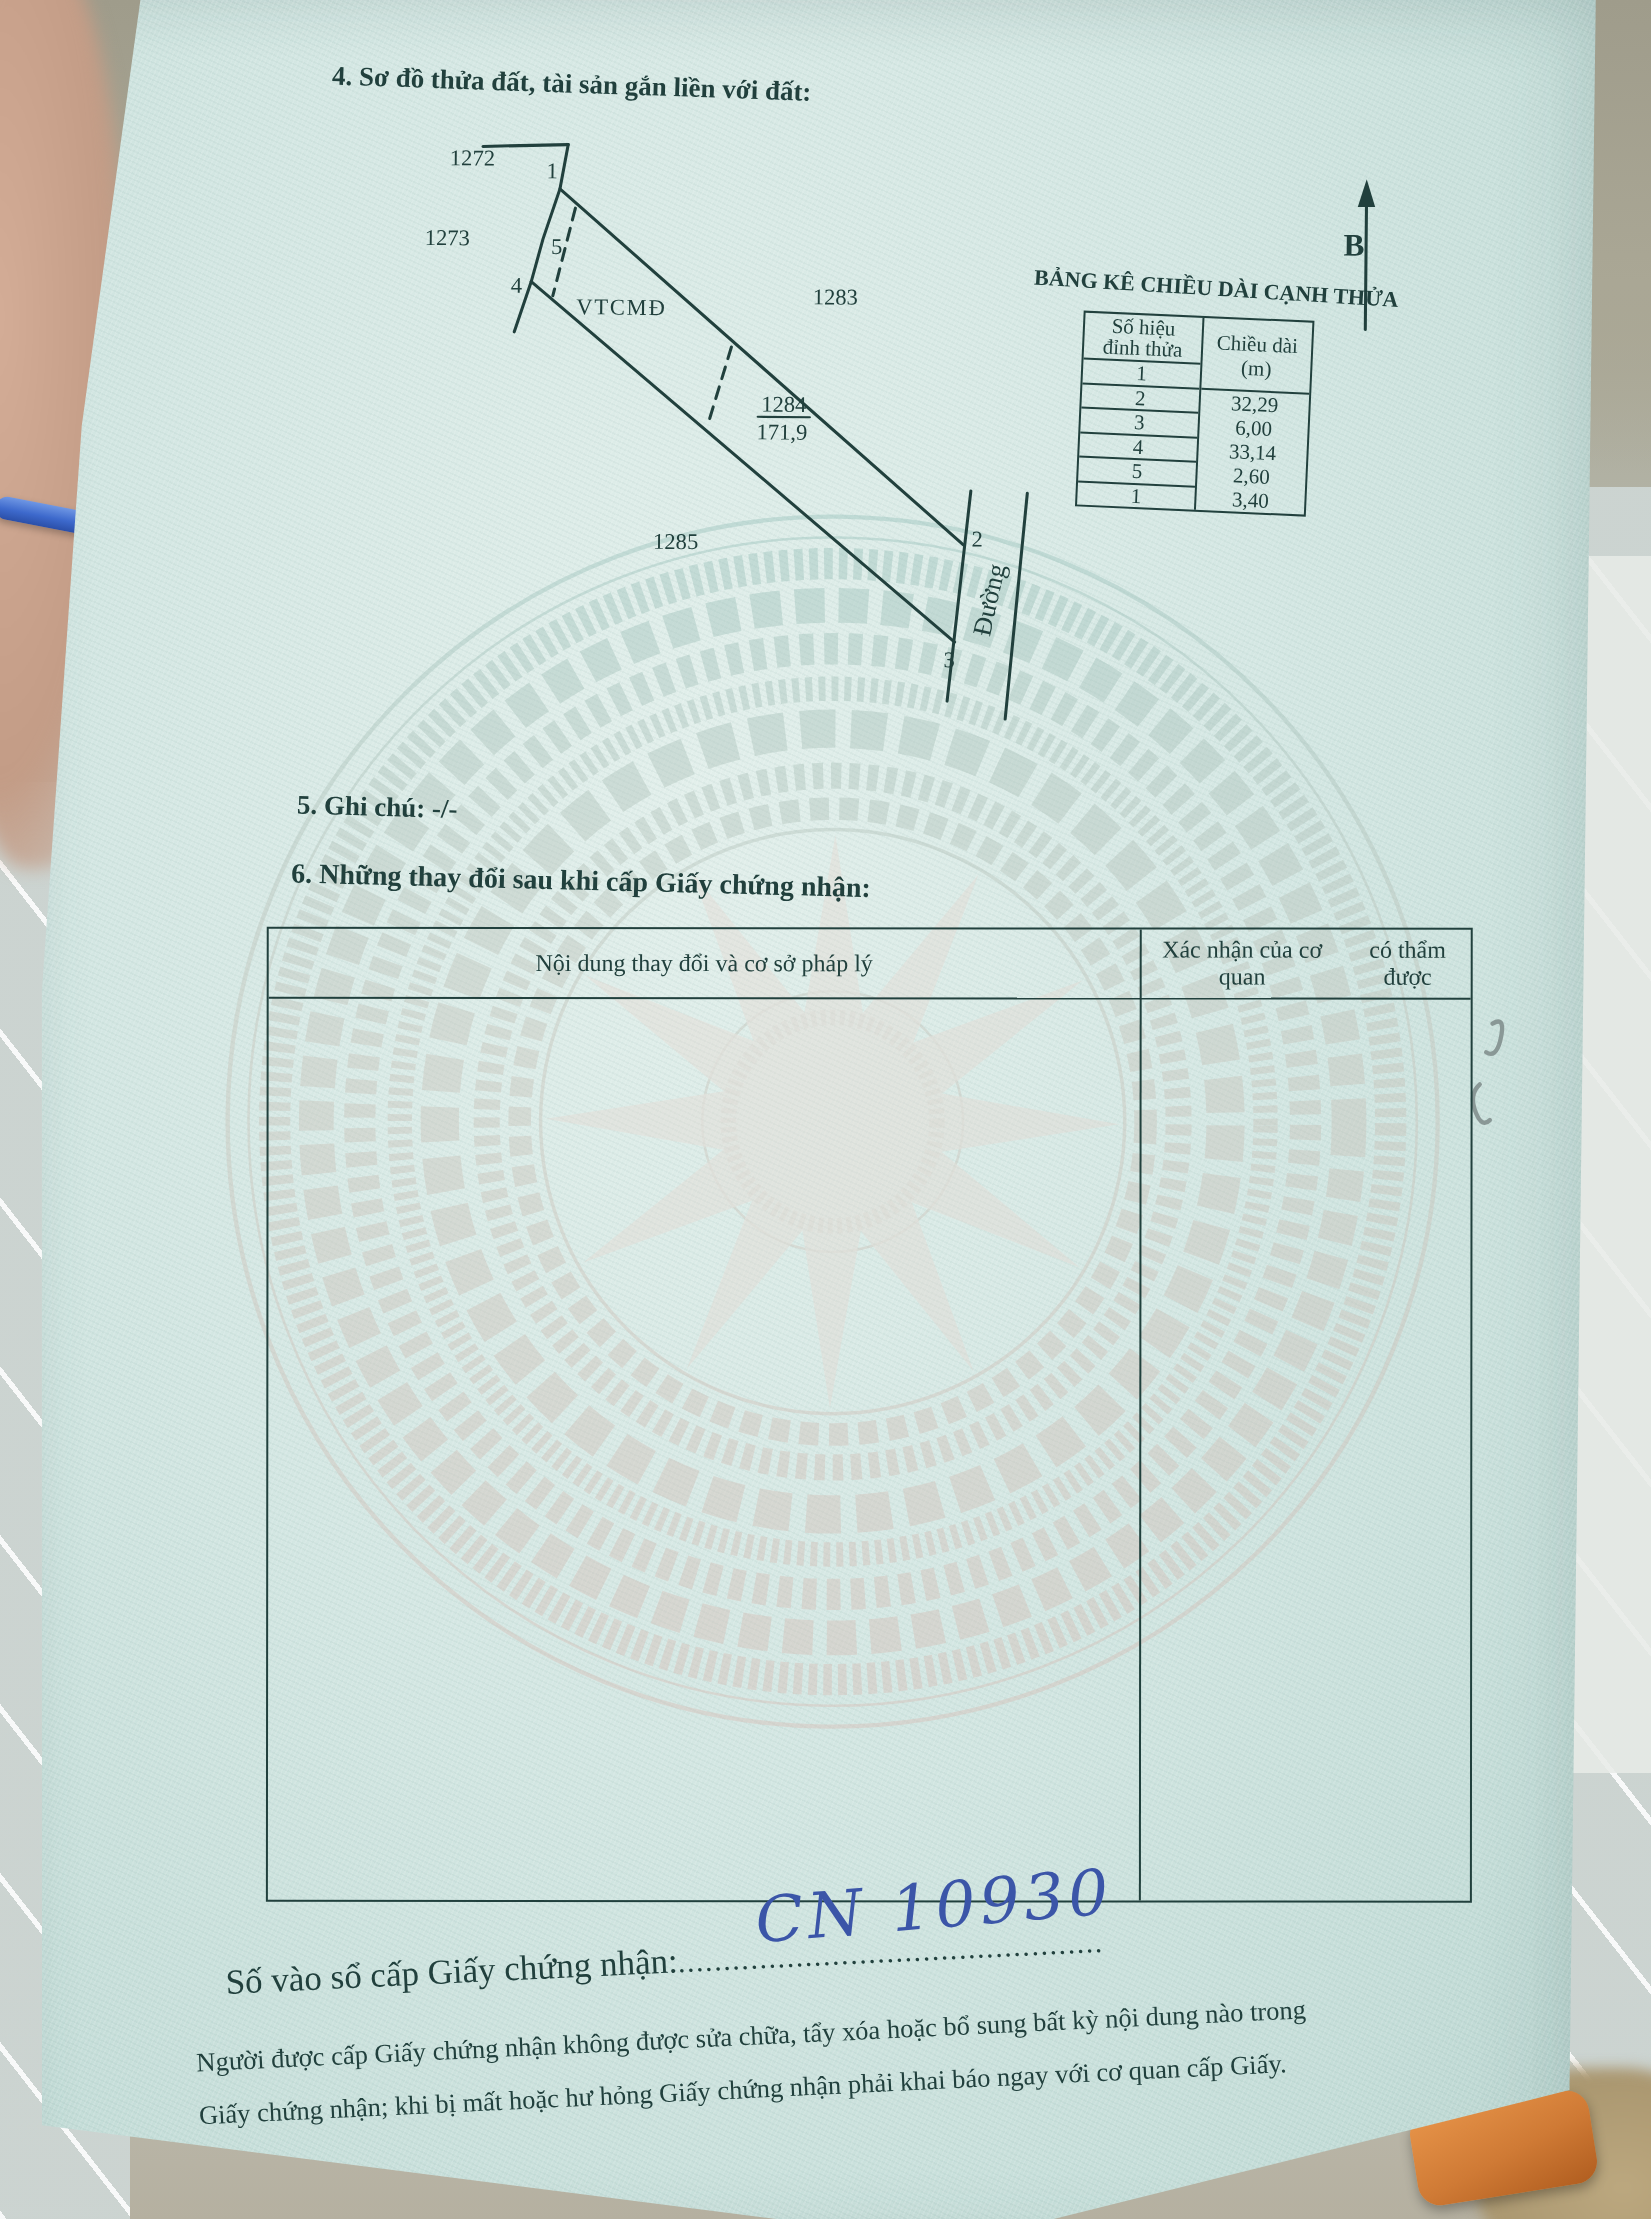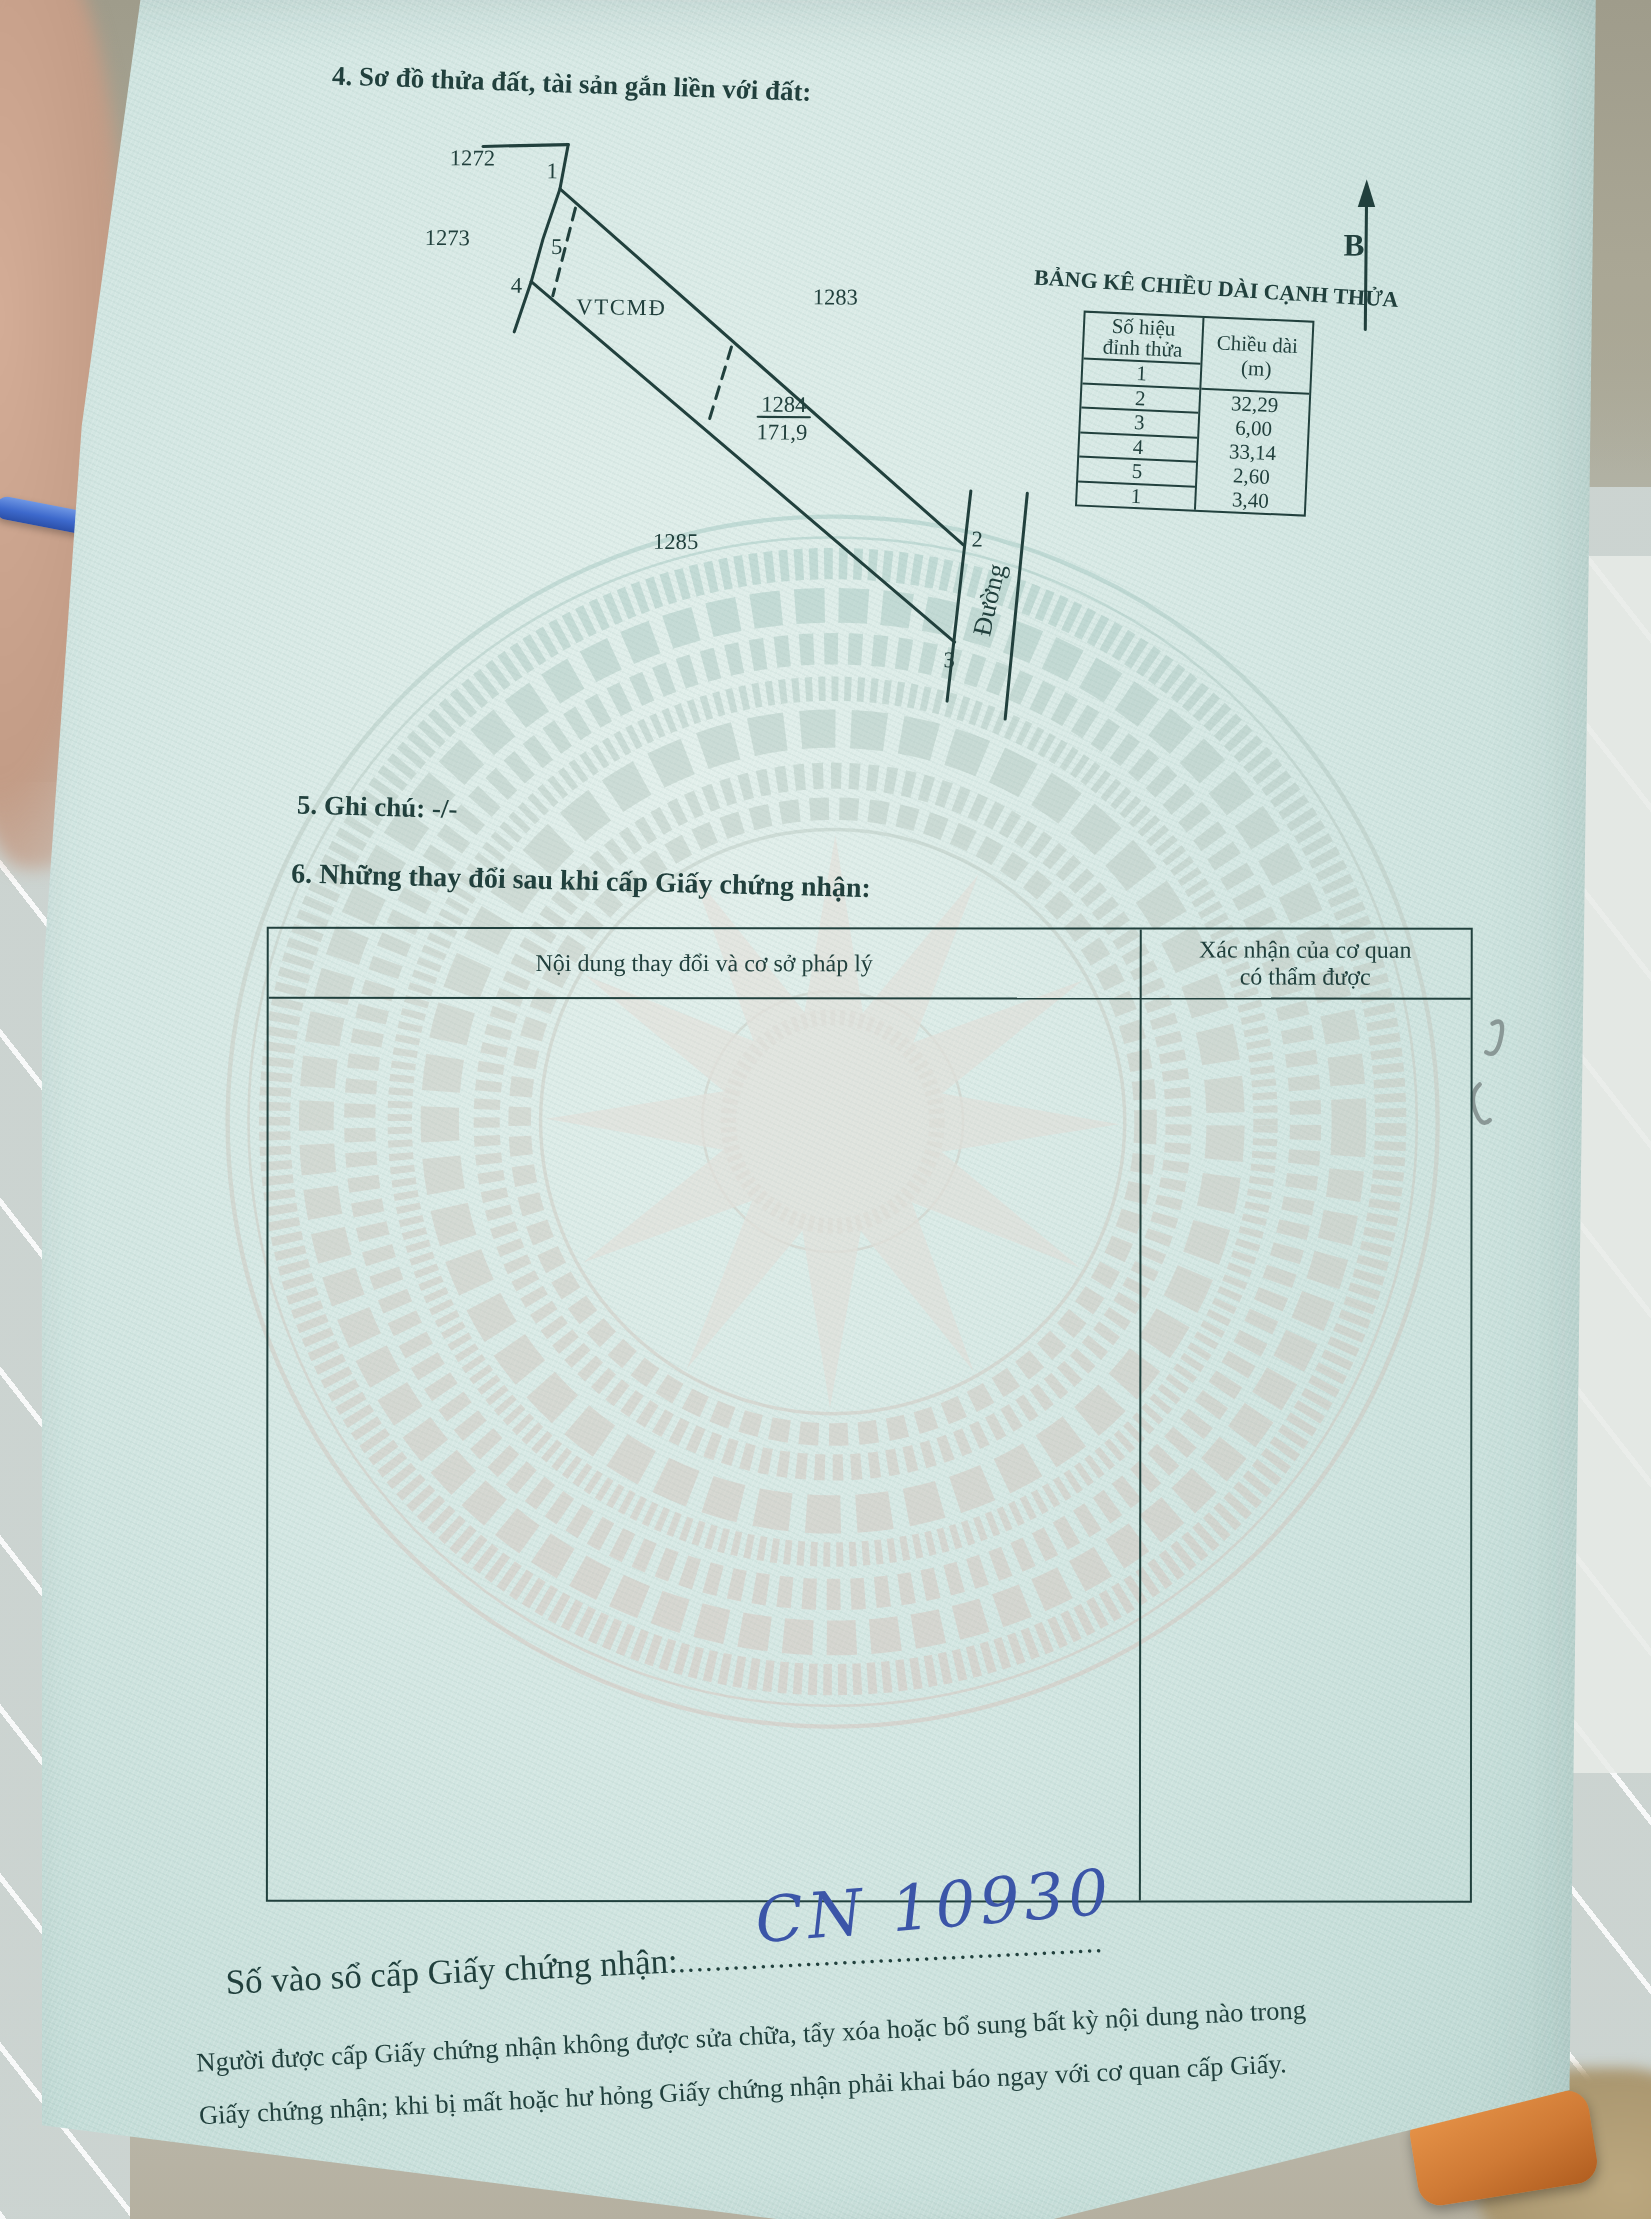--- a/index.html
+++ b/index.html
@@ -65,21 +65,21 @@
     border-bottom:2.2px solid #21403d;}
   .bk-val{height:24px;line-height:24px;text-align:center;}
   
   #table6{left:232px;top:951px;width:1206px;height:975px;border:2.6px solid #21403d;
     box-sizing:border-box;transform:rotate(-.5deg);transform-origin:0 0;}
   .t6-col1{position:absolute;left:0;top:0;bottom:0;width:871px;border-right:2.6px solid #21403d;}
   .t6-headline{position:absolute;left:0;right:0;top:68px;border-top:2.6px solid #21403d;}
   .t6-h{position:absolute;top:0;height:68px;display:flex;align-items:center;justify-content:center;
     font-size:24px;color:#21403d;text-align:center;line-height:27px;}
   .t6-h1{left:0;width:871px;}
-  .t6-h2{left:871px;right:0;flex-direction:column;}
+  .t6-h2{left:871px;right:0;flex-direction:row;}
   
   #footer{left:122px;top:1957px;width:1356px;height:261px;
     transform:rotate(-3.3deg);transform-origin:0 0;color:#21403d;}
   #registry{position:absolute;left:76px;top:35px;font-size:35px;white-space:nowrap;}
   #registry .dots{font-size:29.5px;letter-spacing:1.7px;}
   #handwriting{position:absolute;left:608px;top:-24px;font-size:63px;font-style:italic;
     color:#3b55a8;letter-spacing:4.3px;transform:rotate(-2deg);font-family:"DejaVu Serif",serif;white-space:nowrap;}
   .note-line{position:absolute;left:43px;font-size:26.5px;white-space:nowrap;}
   #note1{top:118px;}
   #note2{top:171px;}

